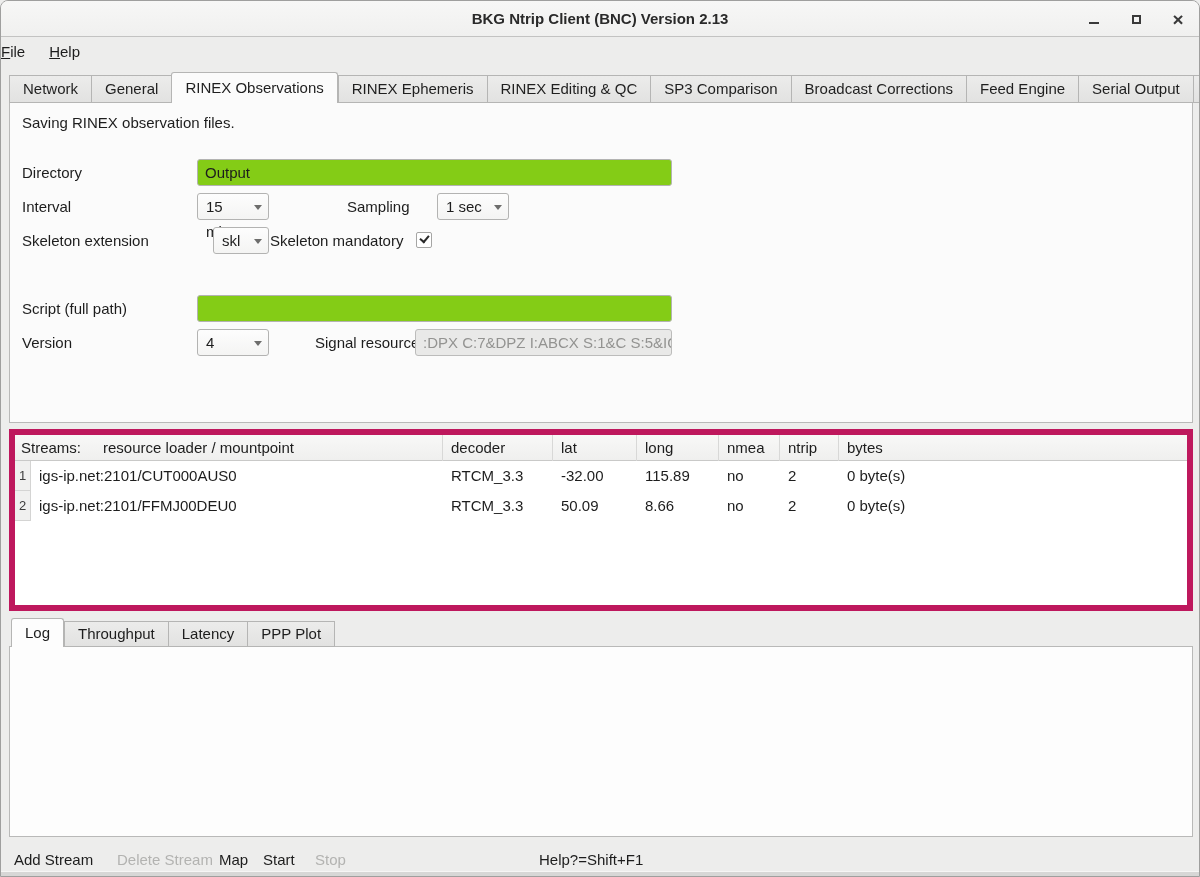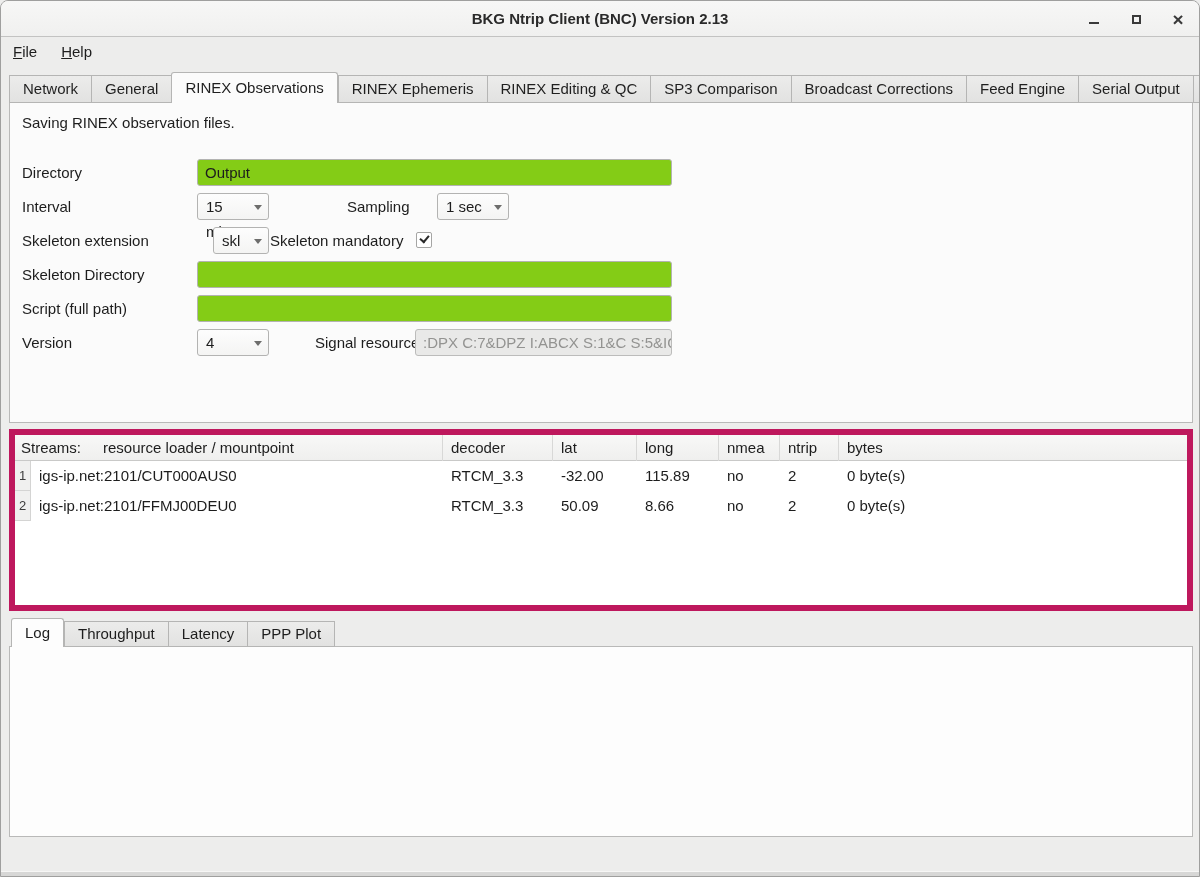--- a/index.html
+++ b/index.html
@@ -31,21 +31,21 @@
     position:absolute; right:8px; top:0; height:36px;
     display:flex; align-items:center; gap:16px;
   }
   .win-btn { width:26px; height:26px; display:flex; align-items:center; justify-content:center; color:#3a3a3a; cursor:default; }
   .glyph-min { width:10px; height:2px; background:#3a3a3a; margin-top:8px; }
   .glyph-max { width:9px; height:9px; border:2px solid #3a3a3a; }
   .glyph-close { font-size:19px; font-weight:bold; line-height:1; }
   
   .menubar {
     position:absolute; left:0; top:37px; width:100%; height:26px;
-    display:flex; align-items:center; padding-left:12px; gap:24px;text-align:right;
+    display:flex; align-items:center; gap:24px;text-align:right;
   }
   .menu-item { color:#1d1d1d; cursor:default; }
   .menu-item u { text-decoration: underline; }
   
   .tabbar { position:absolute; left:8px; top:72px; height:30px; display:flex; align-items:flex-end; z-index:3; width:1184px; }
   .tab {
     height:28px; line-height:26px; padding:0 13px;
     background: linear-gradient(#ececeb,#e2e2e1);
     border:1px solid #b5b5b4; border-right:none;
     color:#1f1f1f; white-space:nowrap; cursor:default;
@@ -201,24 +201,20 @@
       <div class="combo" style="left:407px; width:72px;margin-left:20px;"><span>1 sec</span><span class="caret"></span></div>
     </div>
 
     <div class="frow" style="top:124px;">
       <span class="flabel">Skeleton extension</span>
       <div class="combo" style="left:203px; width:56px;"><span>skl</span><span class="caret"></span></div>
       <span class="inline-label" style="left:260px;">Skeleton mandatory</span>
       <div class="checkbox checked" style="left:406px;"></div>
     </div>
 
-    <div class="frow" style="top:158px;">
-      <span class="flabel">Skeleton Directory</span>
-      <div class="tinput" style="left:187px; width:475px;"></div>
-    </div>
 
     <div class="frow" style="top:192px;">
       <span class="flabel">Script (full path)</span>
       <div class="tinput" style="left:187px; width:475px;"></div>
     </div>
 
     <div class="frow" style="top:226px;">
       <span class="flabel">Version</span>
       <div class="combo" style="left:187px; width:72px;"><span>4</span><span class="caret"></span></div>
       <span class="inline-label" style="left:305px;">Signal resource</span>
@@ -260,15 +256,23 @@
 
   <div class="btabbar">
     <div class="btab active">Log</div>
     <div class="btab">Throughput</div>
     <div class="btab">Latency</div>
     <div class="btab">PPP Plot</div>
   </div>
 
   <div class="log-panel"></div>
 
+  <div class="actionbar">
+    <button class="act" style="left:13px;">Add Stream</button>
+    <button class="act disabled" style="left:116px;">Delete Stream</button>
+    <button class="act" style="left:218px;">Map</button>
+    <button class="act" style="left:262px;">Start</button>
+    <button class="act disabled" style="left:314px;">Stop</button>
+    <span class="help-label">Help?=Shift+F1</span>
+  </div>
 
   <div class="bottom-strip"></div>
 </div>
 
 </body></html>

